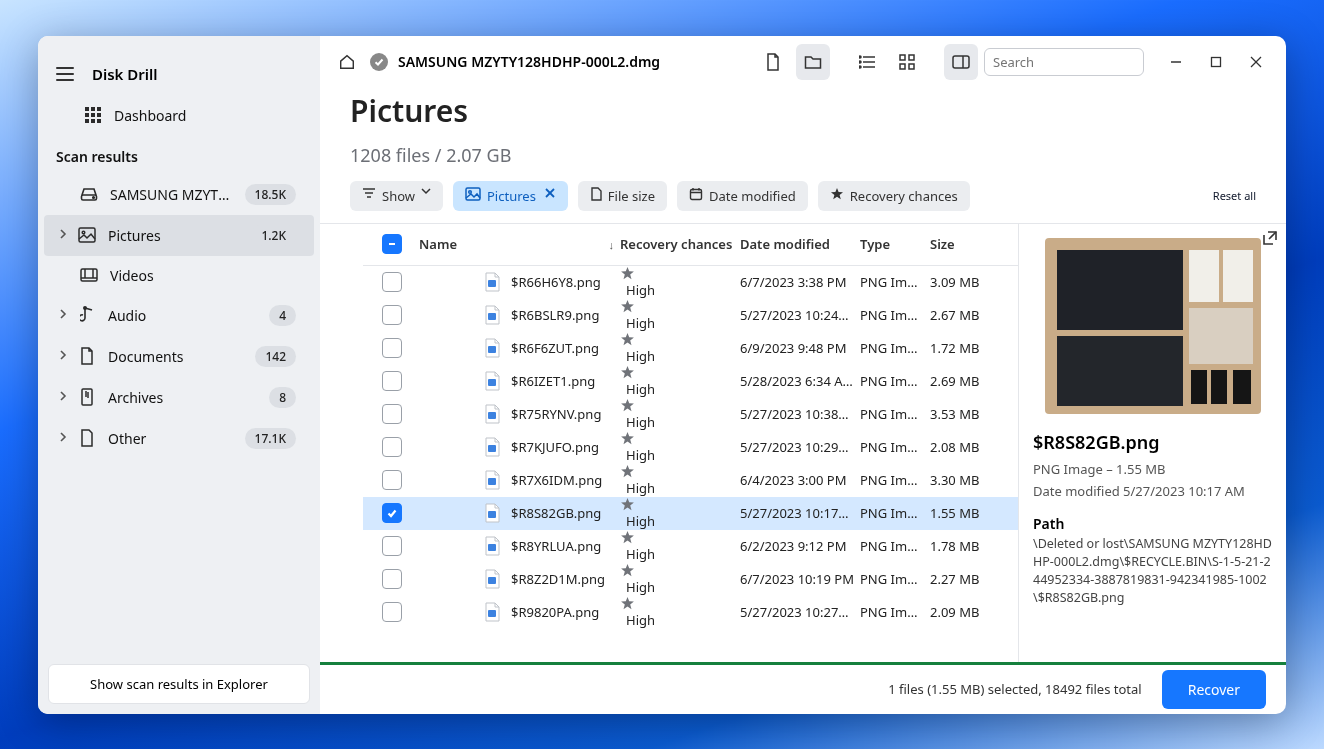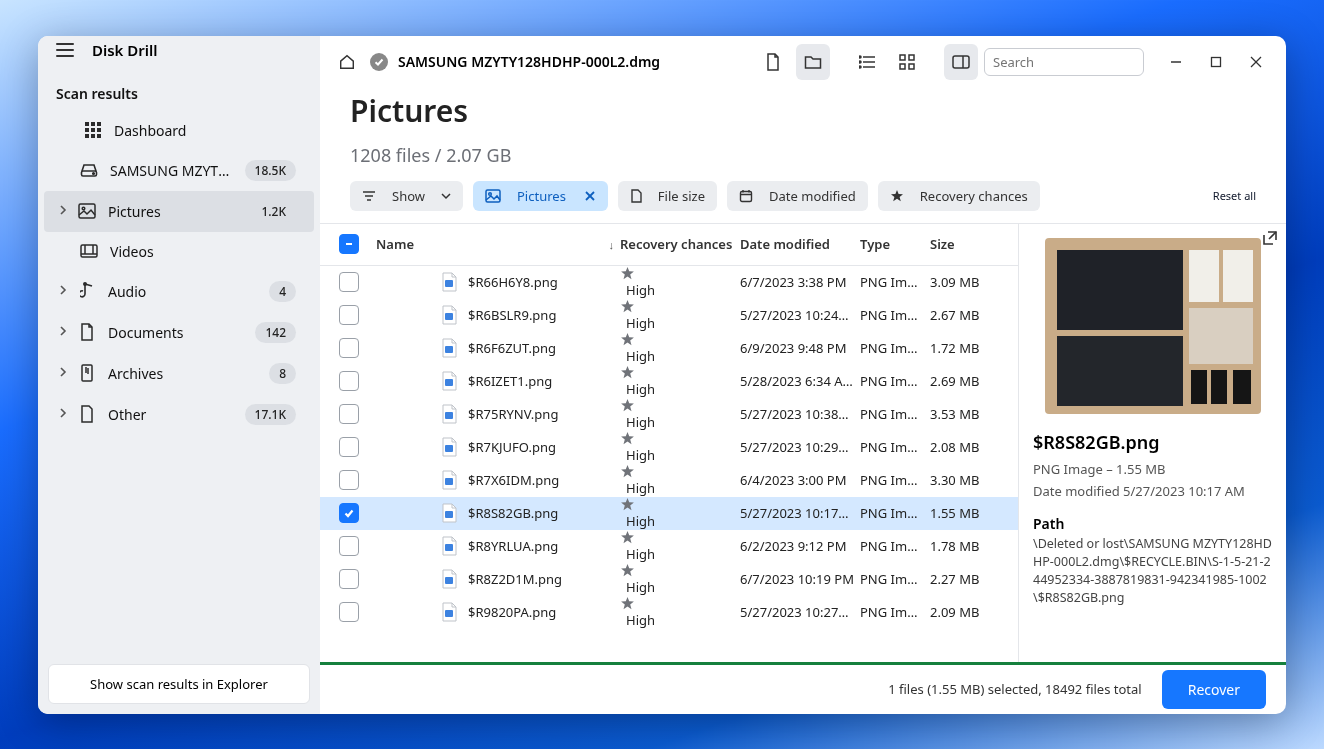--- a/index.html
+++ b/index.html
@@ -1,20 +1,20 @@
 <!DOCTYPE html>
 <html><head>
 <meta charset="utf-8">
 <style>
   * { box-sizing: border-box; margin: 0; padding: 0; font-family: "Segoe UI", system-ui, sans-serif; }
   body { width: 1324px; height: 749px; background: linear-gradient(160deg, #c8e4ff 0%, #1a6dff 35%, #003dbd 60%, #0b5bd0 80%, #bcd9ff 100%); display: flex; align-items: center; justify-content: center; overflow: hidden; }
   .window { width: 1248px; height: 678px; background: #fff; border-radius: 10px; box-shadow: 0 8px 40px rgba(0,0,0,.3); display: flex; overflow: hidden; position: relative; }
   
   .sidebar { width: 282px; background: #eef0f3; display: flex; flex-direction: column; }
-  .sb-top { display:flex; align-items:center; gap:18px; padding: 4px 14px 12px 18px; }
+  .sb-top { display:flex; align-items:center; gap:18px; padding: 28px 14px 12px 18px; }
   .hamburger { width:18px; display:flex; flex-direction:column; gap:4px; cursor:pointer;}
   .hamburger span{height:2px;background:#333;border-radius:1px;}
   .app-title { font-size:15px; font-weight:600;}
   .sb-item { display:flex; align-items:center; gap:12px; padding: 10px 18px 10px 18px; font-size:14px; color:#111; position:relative;}
   .sb-item.section { font-weight:600; font-size:14px; padding-top:12px; padding-bottom:8px; cursor:default;}
   .sb-item .ico { width:18px; height:18px; display:flex; align-items:center; justify-content:center; color:#2b2b2b;}
   .sb-item .chev { width:12px; height:12px; margin-left:-8px; margin-right:-4px; color:#555;}
   .sb-item .badge { margin-left:auto; background:#dcdfe4; border-radius:12px; padding:2px 10px; font-size:12px; font-weight:500; color:#222;}
   .sb-row { cursor:pointer; border-radius:4px; margin: 0 6px; padding-left:12px;}
   .sb-row .chev{margin-left:0;}
@@ -35,28 +35,28 @@
   .status-chip .dot svg{stroke:#fff;}
   .search { margin-left:auto; display:flex; align-items:center; background:#fff; border:1px solid #c9ccd2; border-radius:6px; width:160px; height:28px; padding:0 8px;}
   .search input{border:none;outline:none;flex:1;font-size:13px;background:transparent;}
   .search svg{color:#555;}
   .wc { display:flex; gap:0; margin-left:6px;}
   .wc .icon-btn{width:40px;}
   .headline { padding: 6px 30px 14px 30px;}
   .headline h1{font-size:30px;font-weight:600;color:#222;}
   .headline .sub{font-size:18px;color:#6c6f76;margin-top:12px;}
   .filterbar { padding:0 30px 12px 30px; display:flex; align-items:center; gap:10px;}
-  .chip{display:flex;align-items:center;gap:16px;background:#ebedf0;border-radius:6px;padding:6px 12px;font-size:13px;color:#333;cursor:pointer;}
+  .chip{display:flex;align-items:flex-start;gap:6px;background:#ebedf0;border-radius:6px;padding:6px 12px;font-size:13px;color:#333;cursor:pointer;}
   .chip.accent{background:#c9e5ff;color:#0d5fbf;}
   .chip .x{margin-left:2px;}
   .reset{margin-left:auto;color:#0f172a;font-size:11px;cursor:pointer;}
   
   .content{flex:1;display:flex;min-height:0;}
   .table-wrap{flex:1;display:flex;flex-direction:column;border-top:1px solid #e4e6ea;min-width:0;}
-  .thead,.trow{display:flex;align-items:center;padding:0 10px 0 10px;}
+  .thead,.trow{display:flex;align-items:center;padding:0 10px 0 10px;margin-left:43px;}
   .thead{height:42px;border-bottom:1px solid #e4e6ea;font-size:13px;color:#333;font-weight:600;}
   .col-chk{width:38px;display:flex;justify-content:center;}
   .col-name{flex:1;display:flex;align-items:center;min-width:0;}
   .col-rec{width:120px;}
   .col-date{width:120px;}
   .col-type{width:70px;}
   .col-size{width:78px;text-align:left;}
   .sort-ind{margin-left:auto;margin-right:6px;color:#555;font-size:11px;}
   .tbody{flex:1;overflow-y:auto;}
   .trow{height:33px;font-size:13px;color:#222;justify-content:flex-end;}
@@ -101,39 +101,39 @@
   <aside class="sidebar">
     <div class="sb-top">
       <div class="hamburger">
           <span></span>
           <span></span>
           <span></span>
         </div>
       <div class="app-title">Disk Drill</div>
     </div>
 
-    <div class="sb-item section">Scan results</div>
-
     <div class="sb-item sb-row" style="padding-left:40px;">
       <span class="ico">
         <svg width="16" height="16" viewBox="0 0 16 16" fill="currentColor">
             <rect x="0" y="0" width="4" height="4"></rect>
             <rect x="6" y="0" width="4" height="4"></rect>
             <rect x="12" y="0" width="4" height="4"></rect>
             <rect x="0" y="6" width="4" height="4"></rect>
             <rect x="6" y="6" width="4" height="4"></rect>
             <rect x="12" y="6" width="4" height="4"></rect>
             <rect x="0" y="12" width="4" height="4"></rect>
             <rect x="6" y="12" width="4" height="4"></rect>
             <rect x="12" y="12" width="4" height="4"></rect>
           </svg>
       </span>
       <span>Dashboard</span>
     </div>
 
+    <div class="sb-item section">Scan results</div>
+
     <div class="sb-item sb-row" style="padding-left:36px;">
       <span class="ico">
         <svg width="18" height="14" viewBox="0 0 18 14" fill="none" stroke="currentColor" stroke-width="1.6">
             <path d="M2 8 L4 2 H14 L16 8"></path>
             <rect x="1.5" y="8" width="15" height="5" rx="1.5"></rect>
             <circle cx="13.5" cy="10.5" r="0.8" fill="currentColor"></circle>
           </svg>
       </span>
       <span class="cell">SAMSUNG MZYTY128…</span>
       <span class="badge">18.5K</span>

